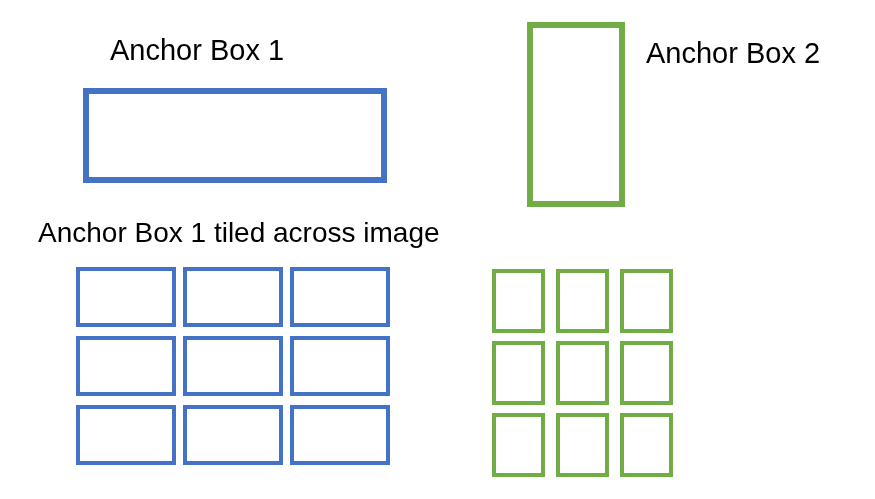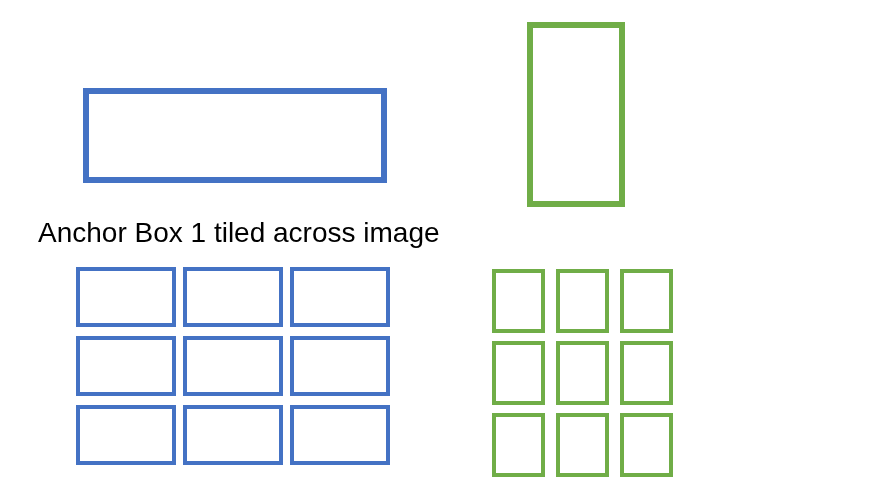--- a/index.html
+++ b/index.html
@@ -70,39 +70,41 @@
     column-gap: 11px;
     row-gap: 8px;
   }
   .grid-2 .cell { border: 4px solid var(--anchor2, #70AD47); }
 </style>
 </head>
 <body>
 
 <div class="canvas">
 
+  <div class="title title-1">Anchor Box 1</div>
 
   <div class="shape shape-1"></div>
 
   <div class="tiled-label tiled-label-1">Anchor Box 1 tiled across image</div>
 
   <div class="grid grid-1">
       <div class="cell"></div>
       <div class="cell"></div>
       <div class="cell"></div>
       <div class="cell"></div>
       <div class="cell"></div>
       <div class="cell"></div>
       <div class="cell"></div>
       <div class="cell"></div>
       <div class="cell"></div>
     </div>
 
   <div class="shape shape-2"></div>
 
+  <div class="title title-2">Anchor Box 2</div>
 
 
   <div class="grid grid-2">
       <div class="cell"></div>
       <div class="cell"></div>
       <div class="cell"></div>
       <div class="cell"></div>
       <div class="cell"></div>
       <div class="cell"></div>
       <div class="cell"></div>

